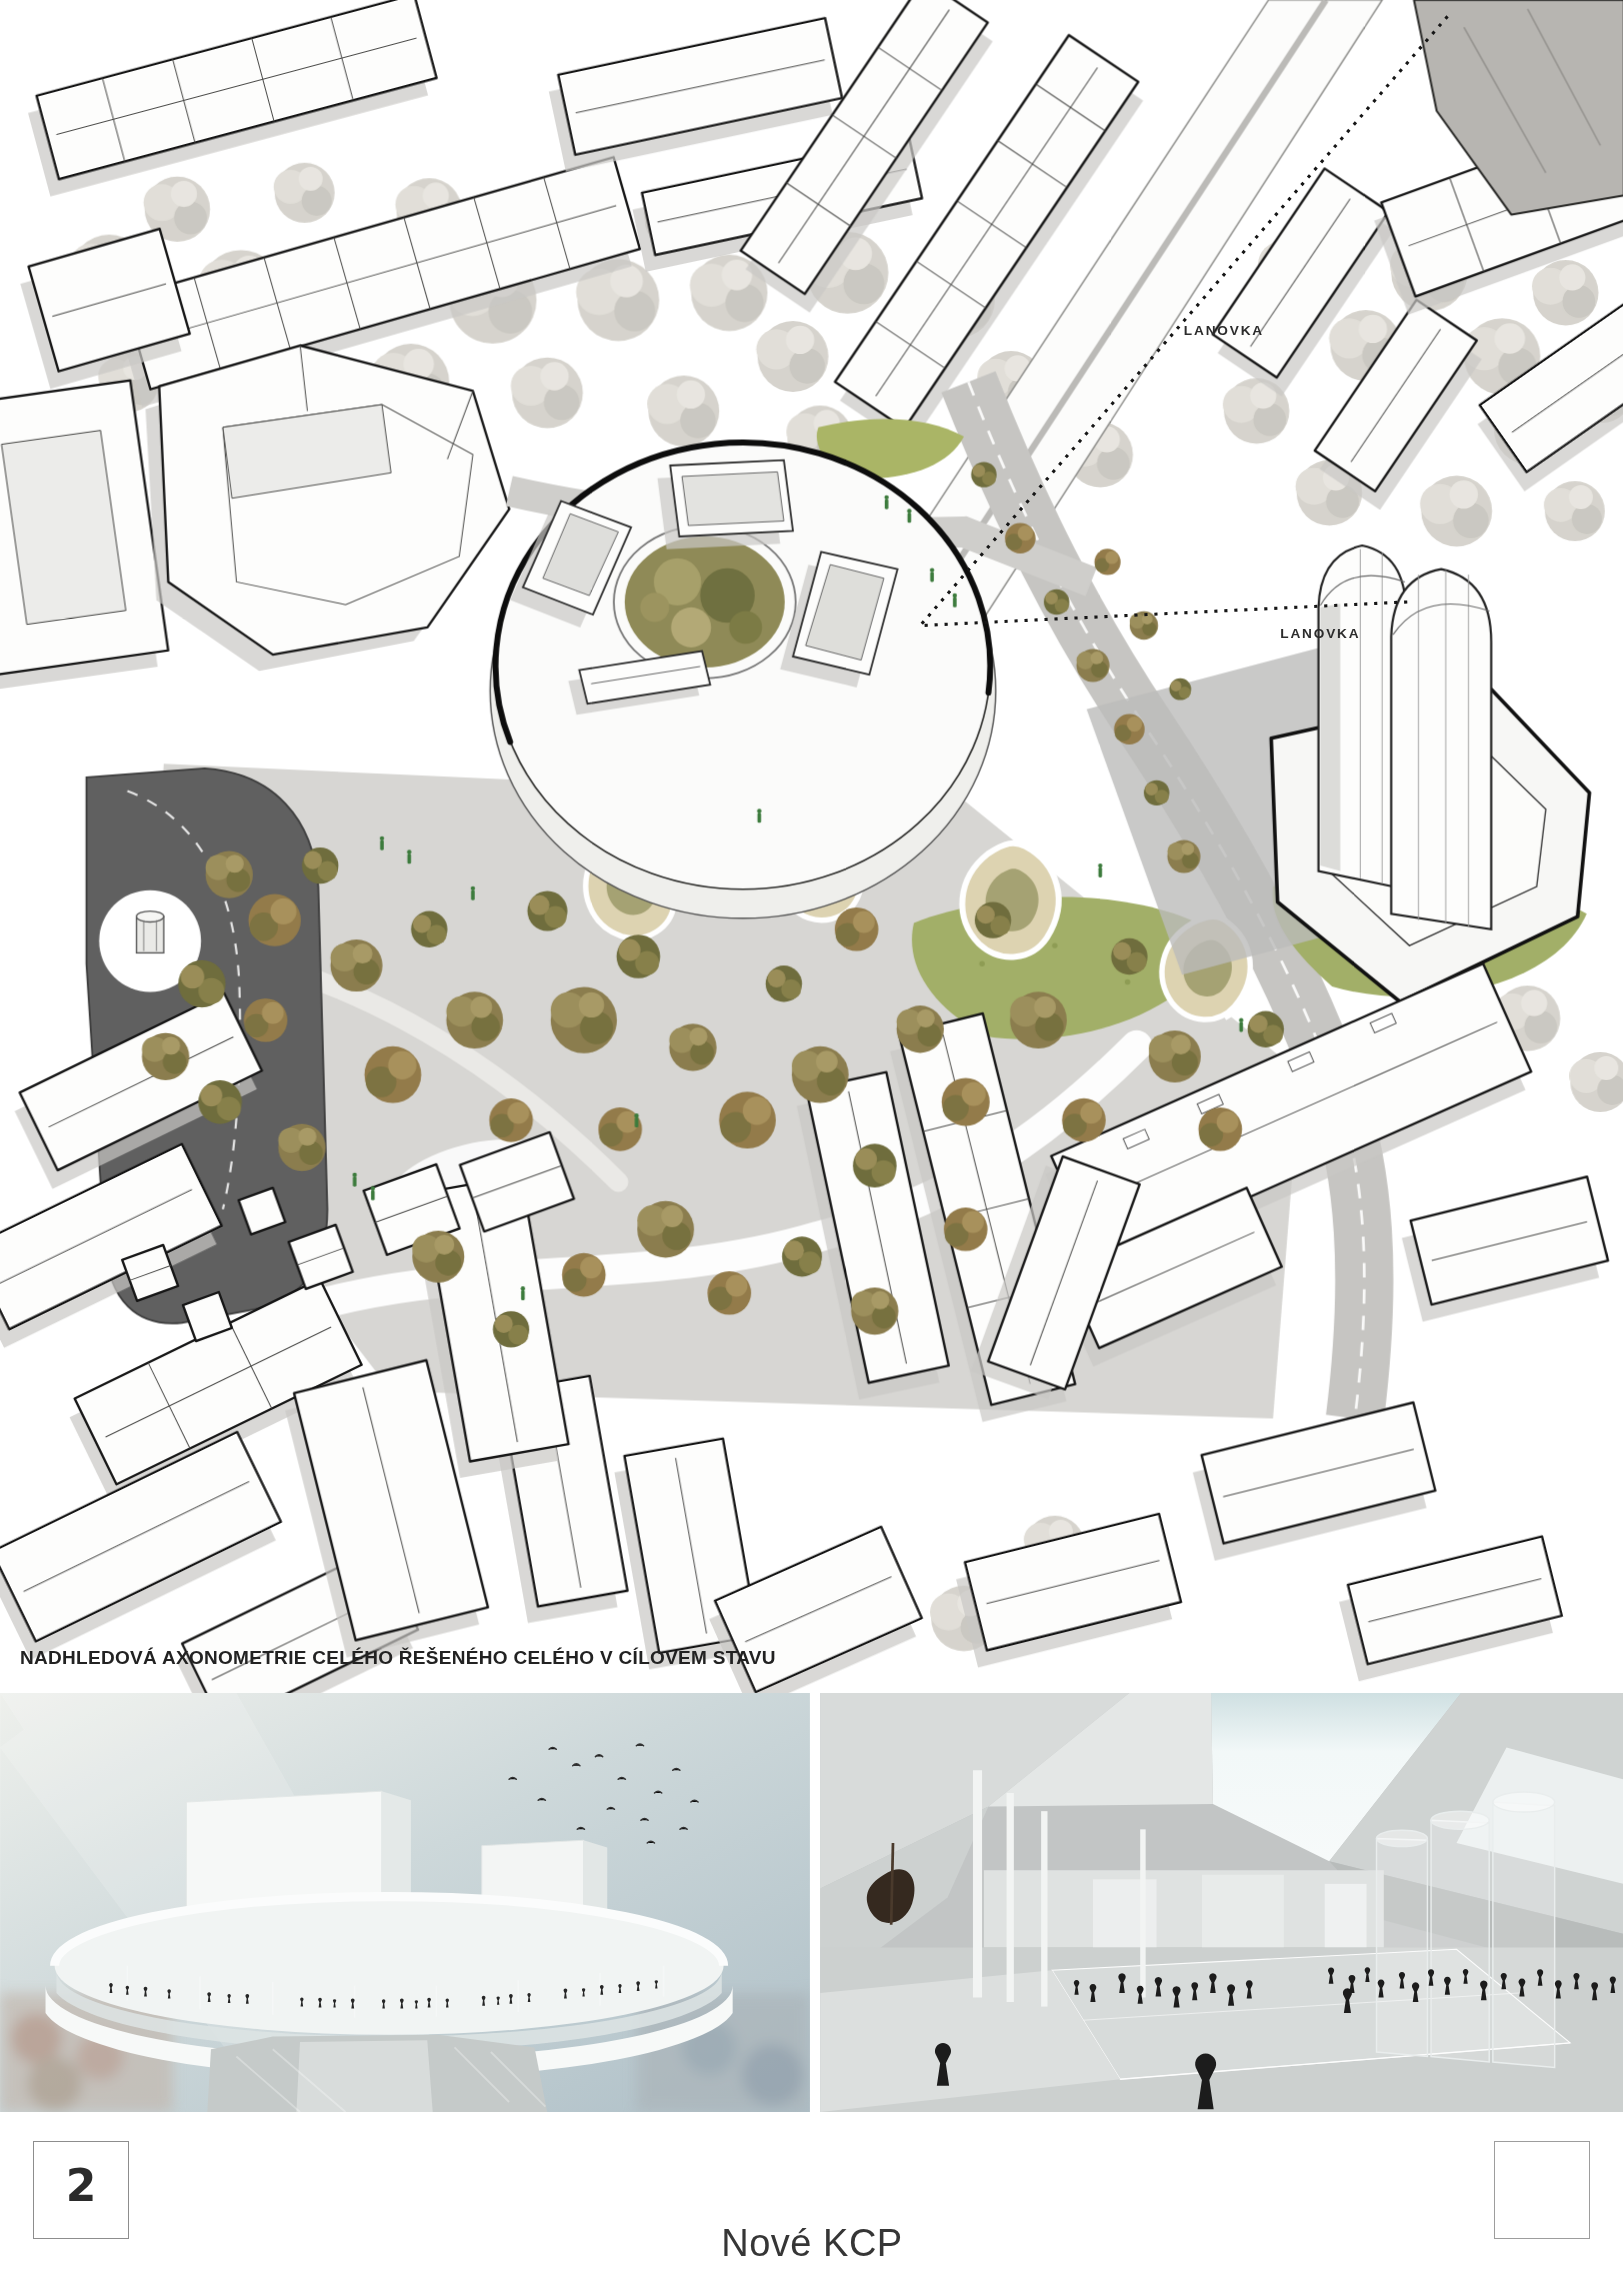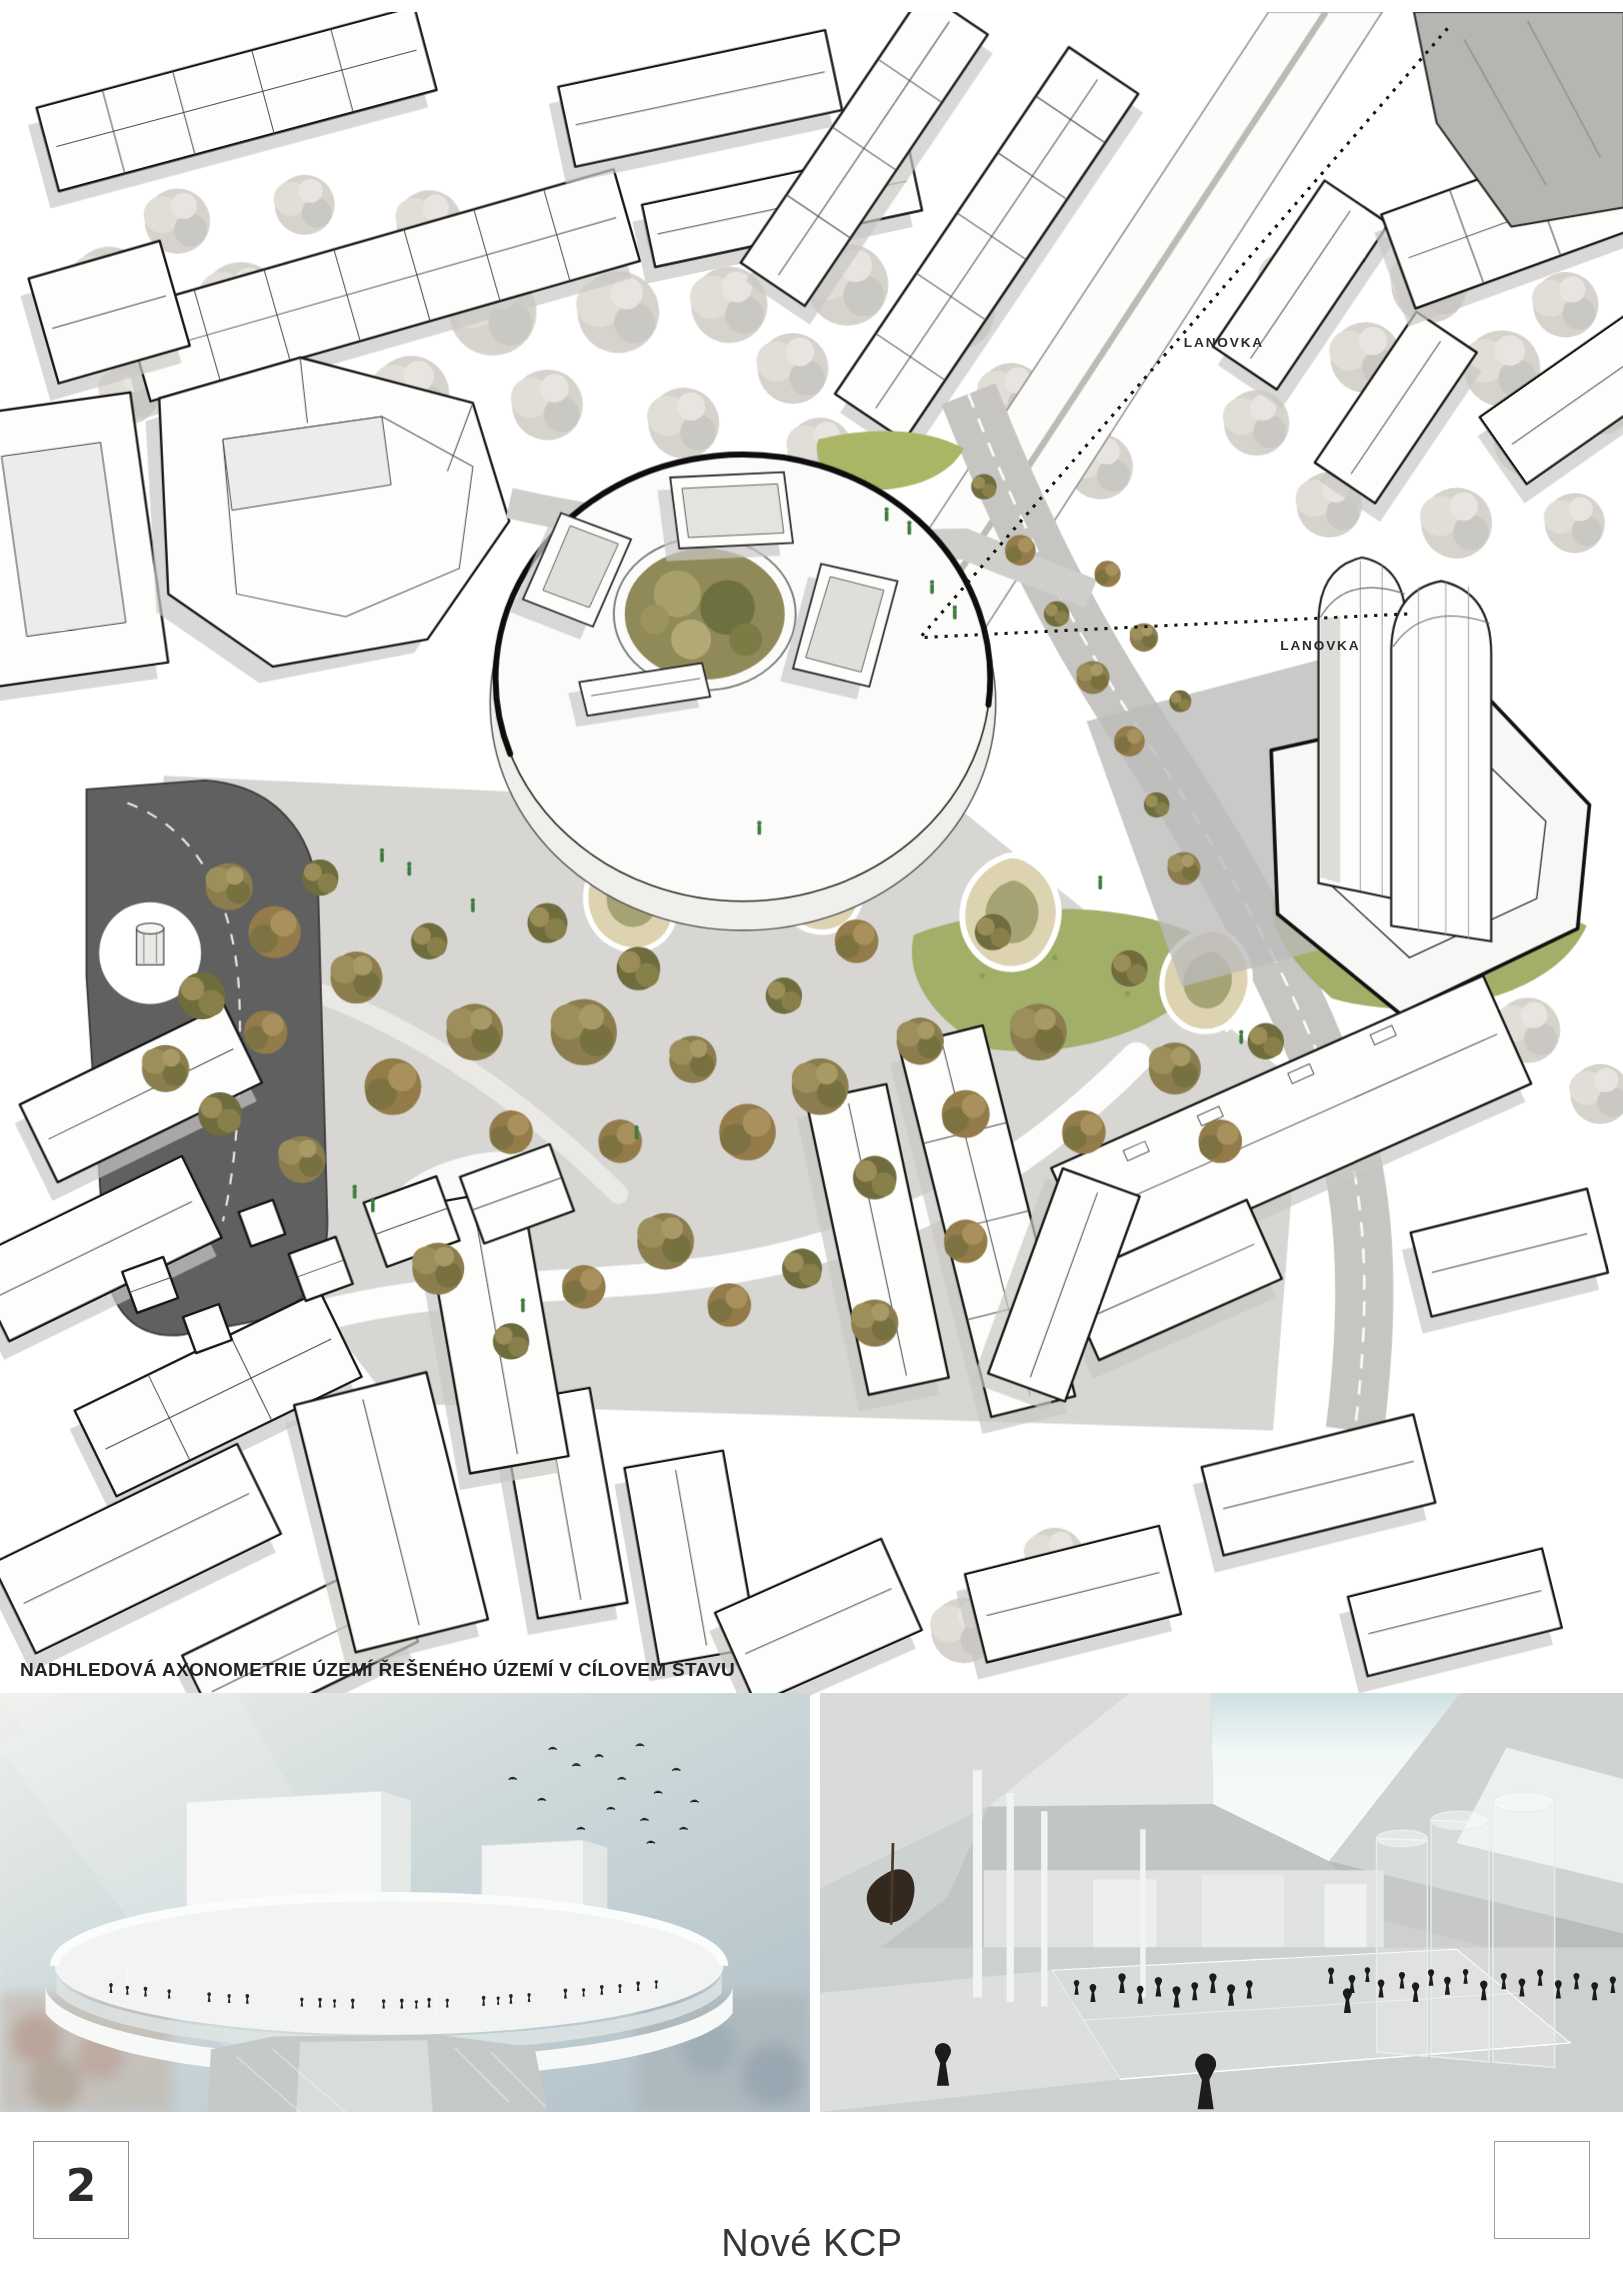--- a/index.html
+++ b/index.html
@@ -1,18 +1,18 @@
 <!DOCTYPE html>
 <html style="font-size:14.5px"><head>
 <meta charset="utf-8">
 <style>
   html,body{margin:0;padding:0;background:#ffffff;}
   .page{position:relative;width:1624px;height:2273px;background:#ffffff;overflow:hidden;
         font-family:"Liberation Sans",sans-serif;}
-  .axon{position:absolute;left:0;top:12px;width:1624px;height:1693px;text-align:center;}
+  .axon{position:absolute;left:0;top:0;width:1624px;height:1693px;text-align:center;}
   .axon svg{display:block;}
   .caption{position:absolute;left:20px;top:1647px;font:700 19px "Liberation Sans",sans-serif;
            letter-spacing:0.3px;color:#222;white-space:nowrap;}
   .render{position:absolute;top:1693px;height:419px;overflow:hidden;}
   .render svg{display:block;}
   .render-left{left:0;width:810px;}
   .render-right{left:820px;width:804px;}
   .pgbox{position:absolute;top:2141px;width:96px;height:98px;border:1.8px solid #8d8d8d;
          background:#fff;box-sizing:border-box;display:flex;align-items:center;justify-content:center;}
   .pgbox-left{left:33px;}
@@ -532,21 +532,21 @@
       <use href="#gp" transform="translate(520,990)"></use>
           <use href="#gp" transform="translate(835,905)"></use>
     </g>
 
     <g>
       <polyline class="dot" points="1592,18 1012,688 1548,662"></polyline>
       <text class="map" x="1302" y="368">LANOVKA</text>
       <text class="map" x="1408" y="702">LANOVKA</text>
     </g>
   </svg>
-  <div class="caption">NADHLEDOVÁ AXONOMETRIE ÚZEMÍ ŘEŠENÉHO ÚZEMÍ V CÍLOVEM STAVU</div>
+  <div class="caption">NADHLEDOVÁ AXONOMETRIE CELÉHO ŘEŠENÉHO CELÉHO V CÍLOVEM STAVU</div>
   </div>
 
   <div class="render render-left">
   <svg width="810" height="419" viewBox="0 0 891 461" xmlns="http://www.w3.org/2000/svg">
     <defs>
       <linearGradient id="skyA" x1="0" y1="0" x2="1" y2="1">
         <stop offset="0" stop-color="#eef0ec"></stop>
             <stop offset=".45" stop-color="#cdd8da"></stop>
             <stop offset="1" stop-color="#aebfc7"></stop>
       </linearGradient>

